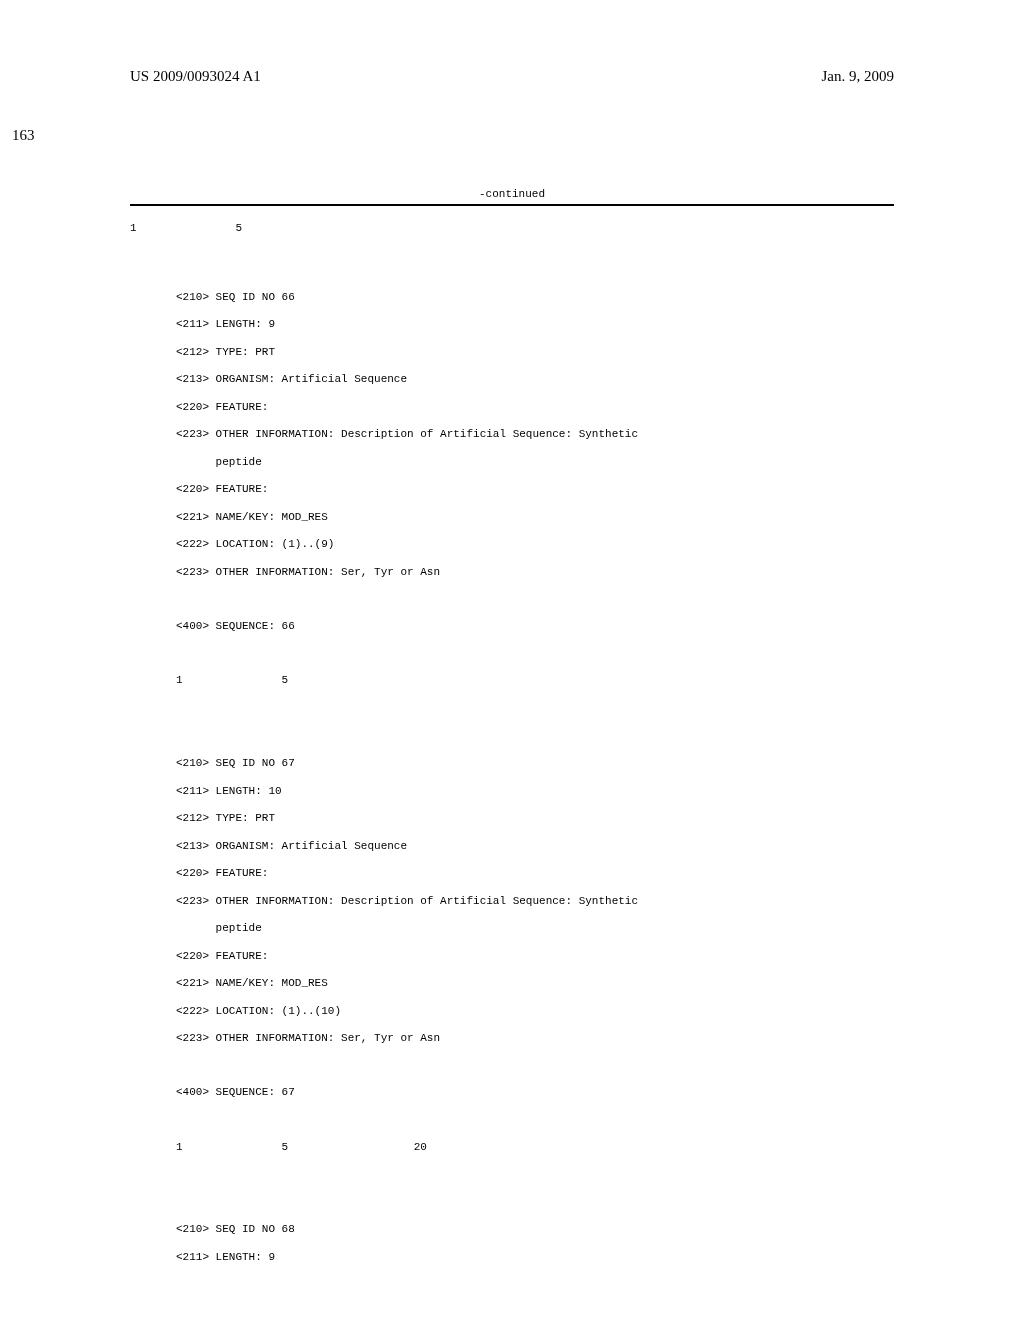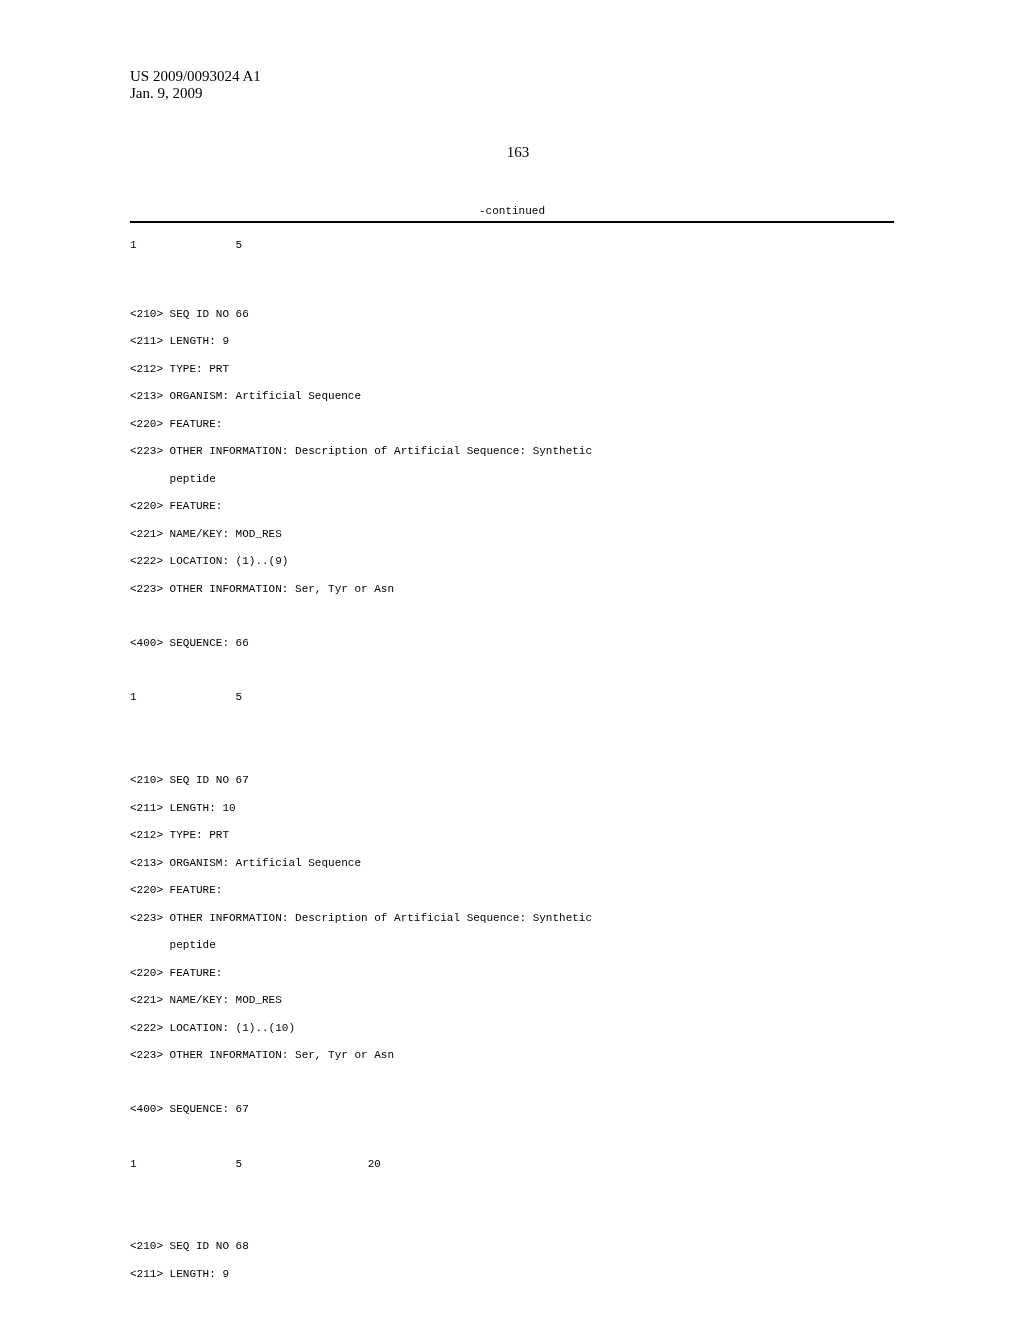--- a/index.html
+++ b/index.html
@@ -1,34 +1,34 @@
 <!DOCTYPE html>
 <html><head>
 <meta charset="utf-8">
 <style>
-  * { margin: 0; padding: 0; box-sizing: border-box; flex-direction: column; }
+  * { margin: 0; padding: 0; box-sizing: border-box; }
   body {
     width: 1024px;
     height: 1320px;
     background: #ffffff;
     font-family: "Times New Roman", Times, serif;
     color: #000000;
     position: relative;
   }
   .header {
     display: flex;
     justify-content: space-between;
     padding: 68px 90px 0 130px;
     font-size: 15px;
   }
   .header-right {
     padding-right: 40px;
   }
   .page-number {
-    text-align: center;
+    text-align: left;
     font-size: 15px;
     margin-top: 42px;
     padding-left: 12px;
   }
   .continued-label {
     text-align: center;
     font-family: "Courier New", Courier, monospace;
     font-size: 11px;
     margin-top: 44px;
   }
@@ -37,21 +37,21 @@
     background: #000000;
     margin: 4px 130px 0 130px;
   }
   .sequence-body {
     font-family: "Courier New", Courier, monospace;
     font-size: 11px;
     line-height: 1.25;
     white-space: pre;
     padding: 2px 0 0 130px;
   }
-  .seq-block { margin-top: 14px; }
+  .seq-block { margin-top: 14px; margin-left: 46px; }
 </style>
 </head>
 <body>
 
 <div class="header">
   <div>US 2009/0093024 A1</div>
   <div class="header-right">Jan. 9, 2009</div>
 </div>
 
 <div class="page-number">163</div>

